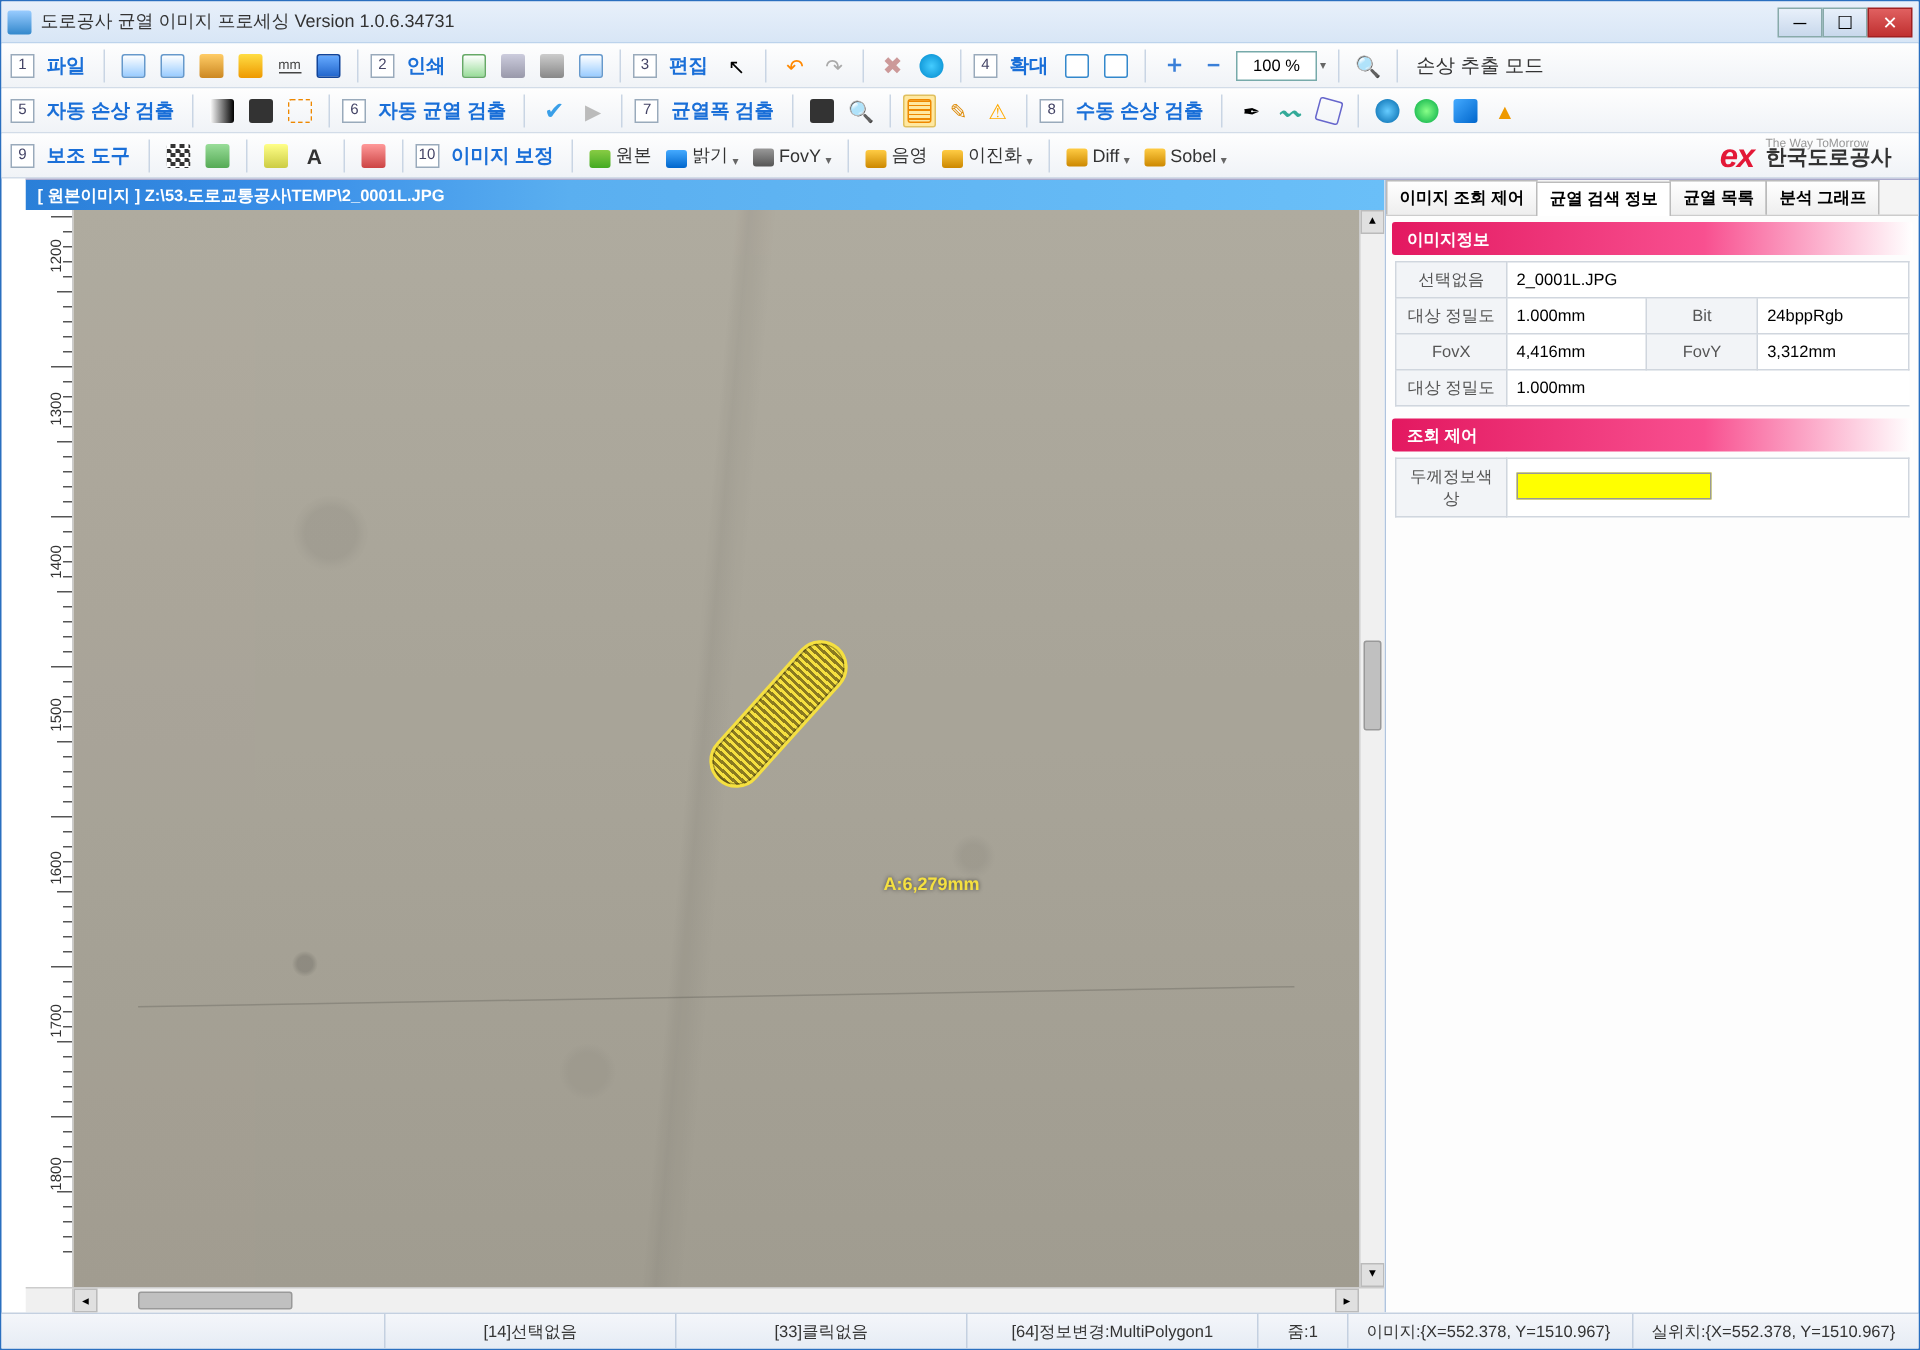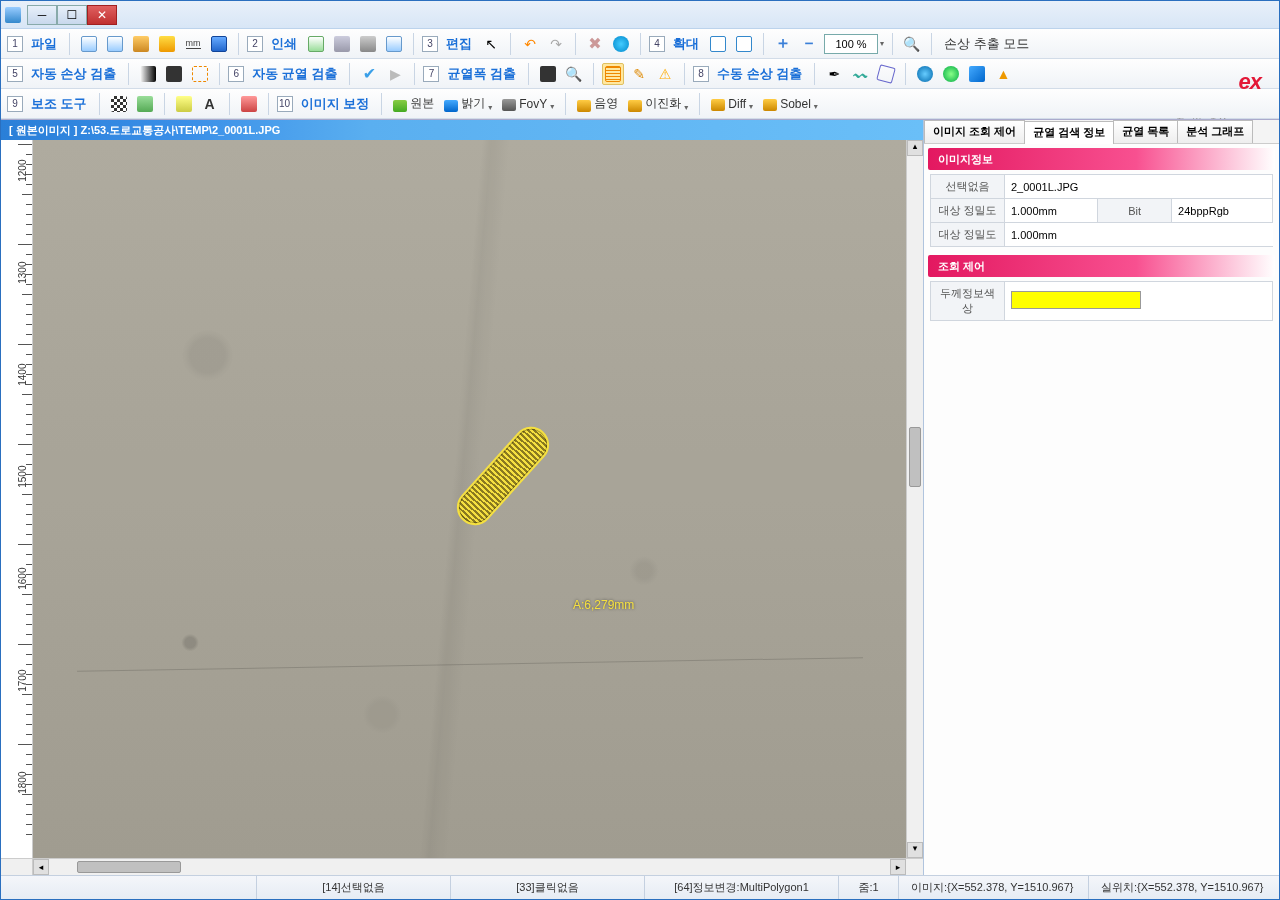--- a/index.html
+++ b/index.html
@@ -13,46 +13,46 @@
 .winbtn.close { background: linear-gradient(#e06060,#c03030); color:#fff; border-color:#a02020;}
 .toolrow { height: 30px; background: linear-gradient(#fefefe,#f0f3f7); border-bottom: 1px solid #d2dce8; display: flex; align-items: center; padding: 0 6px; gap: 4px; font-size: 12px; }
 .sep { width: 1px; height: 22px; background: #c9d5e4; margin: 0 4px; }
 .numtag { width: 16px; height: 16px; border: 1px solid #9ab; font-size: 10px; display:flex; align-items:center; justify-content:center; color:#446; background:#fff;}
 .menuword { color: #1a6fd8; font-weight: bold; font-size: 13px; cursor:pointer; padding:2px 4px;}
 .tbtn { width: 22px; height: 22px; display:flex; align-items:center; justify-content:center; cursor:pointer; border-radius:2px;}
 .ticon { width:16px; height:16px; border-radius:2px; }
 .zoominput { width:54px; height:20px; border:1px solid #7aa; font-size:11px; text-align:center; background:#fff;}
 .dropbtn { display:flex; align-items:flex-end; gap:3px; cursor:pointer; padding:0 3px; font-size:12px; color:#333;}
 .dropbtn .ch { font-size:8px; color:#666;}
-.logo-area { margin-left:auto; display:flex; align-items:flex-end; gap:21px; padding-right:12px;flex-direction:column;}
+.logo-area { margin-left:auto; display:flex; align-items:flex-start; gap:8px; padding-right:12px;}
 .ex-logo { color:#e31837; font-weight:900; font-size:22px; font-style:italic; letter-spacing:-1px;}
 .kor-logo { color:#333; font-weight:bold; font-size:14px;}
 .slogan { font-size:8px; color:#999; margin-bottom:-4px;}
 
-.mainarea { flex:1; display:flex; overflow:hidden; border-top:1px solid #aac;}
+.mainarea { flex:1; display:flex; overflow:hidden; border-top:1px solid #aac;margin-left:16px;}
 .leftpane { flex:1; display:flex; flex-direction:column; overflow:hidden; }
 .imgtitle { height:20px; background:linear-gradient(90deg,#2a7fd8,#3a8fe8,#5aaff0 40%,#6abff8); color:#fff; font-size:11px; font-weight:bold; display:flex; align-items:center; padding:0 8px;}
 .canvaswrap { flex:1; position:relative; overflow:hidden; background:#fff; display:flex;}
 .vruler { width:32px; background:#fff; border-right:1px solid #ccc; position:relative; font-size:9px; color:#333;}
 .vruler .tick { position:absolute; right:0; border-top:1px solid #555; width:8px;}
 .vruler .ticklbl { position:absolute; right:10px; transform:rotate(-90deg); transform-origin:right center; font-size:10px;}
 .canvas { flex:1; position:relative; overflow:hidden;}
 .concrete { position:absolute; inset:0; background:#a8a498; }
 .concrete::before { content:""; position:absolute; inset:0; background:
   radial-gradient(circle at 20% 30%, rgba(0,0,0,.06) 0 2%, transparent 3%),
   radial-gradient(circle at 70% 60%, rgba(0,0,0,.05) 0 1%, transparent 2%),
   radial-gradient(circle at 40% 80%, rgba(0,0,0,.04) 0 1.5%, transparent 2.5%),
   radial-gradient(circle at 18% 70%, rgba(0,0,0,.15) 0 .6%, transparent 1%),
   linear-gradient(95deg, transparent 48%, rgba(0,0,0,.05) 49%, transparent 51%),
   linear-gradient(#b0aca0,#a09c90);
   opacity:.9;}
 .crackline { position:absolute; left:5%; top:73%; width:90%; height:1px; background:rgba(0,0,0,.15); transform:rotate(-1deg);}
 .annot { position:absolute; left:410px; top:318px; }
 .patch { width:120px; height:36px; background:repeating-linear-gradient(90deg,#8a7a20 0 2px,#f5e040 2px 4px),repeating-linear-gradient(0deg,#8a7a20 0 2px,transparent 2px 4px); border:2px solid #f5e040; border-radius:18px; transform:rotate(-48deg); transform-origin:center; box-shadow:0 0 0 1px rgba(0,0,0,.3) inset;}
-.annot-label { position:absolute; left:130px; top:140px; color:#f5e040; font-size:12px; font-weight:normal; white-space:nowrap; text-shadow:0 0 3px rgba(0,0,0,.6);}
+.annot-label { position:absolute; left:130px; top:124px; color:#f5e040; font-size:12px; font-weight:bold; white-space:nowrap; text-shadow:0 0 3px rgba(0,0,0,.6);}
 .vscroll { width:17px; background:#f0f0f0; border-left:1px solid #ccc; position:relative;}
 .vscroll .thumb { position:absolute; left:2px; right:2px; top:40%; height:60px; background:#c0c0c0; border:1px solid #999; border-radius:2px;}
 .vscroll .arr { position:absolute; left:0; right:0; height:16px; background:#e0e0e0; border:1px solid #bbb; font-size:9px; text-align:center;}
 .hscrollrow { height:17px; display:flex; background:#f0f0f0; border-top:1px solid #ccc;}
 .hscroll { flex:1; position:relative;}
 .hscroll .thumb { position:absolute; top:2px; bottom:2px; left:5%; width:12%; background:#c0c0c0; border:1px solid #999; border-radius:2px;}
 .hscroll .arr { position:absolute; top:0; bottom:0; width:16px; background:#e0e0e0; border:1px solid #bbb; font-size:9px; text-align:center; line-height:14px;}
 
 .rightpane { width:356px; display:flex; flex-direction:column; border-left:1px solid #b0c4de; background:#fdfdfd;}
 .tabs { height:24px; display:flex; border-bottom:1px solid #ccc; background:#f4f4f4; font-size:11px;}
@@ -67,20 +67,21 @@
 .statusbar { height:24px; background:linear-gradient(#f4f6fa,#e6ecf4); border-top:1px solid #c4d0e0; display:flex; align-items:center; font-size:11px; color:#333;padding-left:36px;}
 .statusbar .cell { border-right:1px solid #c4d0e0; padding:0 12px; height:100%; display:flex; align-items:center;}
 .statusbar .cell.first { width:220px;}
 </style>
 </head>
 <body>
 
 <div class="window">
   <div class="titlebar">
     <div class="icon"></div>
+    <div class="title">도로공사 균열 이미지 프로세싱 Version 1.0.6.34731</div>
     <div class="winbtns">
       <div class="winbtn">─</div>
       <div class="winbtn">☐</div>
       <div class="winbtn close">✕</div>
     </div>
   </div>
 
   <div class="toolrow">
     <div class="numtag">1</div>
     <div class="menuword">파일</div>
@@ -426,20 +427,26 @@
               <td class="lbl">선택없음</td>
               <td colspan="3">2_0001L.JPG</td>
             </tr>
         <tr>
               <td class="lbl">대상 정밀도</td>
               <td>1.000mm</td>
               <td class="lbl">Bit</td>
               <td>24bppRgb</td>
             </tr>
         <tr>
+              <td class="lbl">FovX</td>
+              <td>4,416mm</td>
+              <td class="lbl">FovY</td>
+              <td>3,312mm</td>
+            </tr>
+        <tr>
               <td class="lbl">대상 정밀도</td>
               <td colspan="3" style="border-right:none;">1.000mm</td>
             </tr>
       </tbody>
         </table>
       <div class="panelhdr" style="margin-top:8px;">조회 제어</div>
       <table class="proptable">
         <tbody>
             <tr>
               <td class="lbl">두께정보색상</td>

